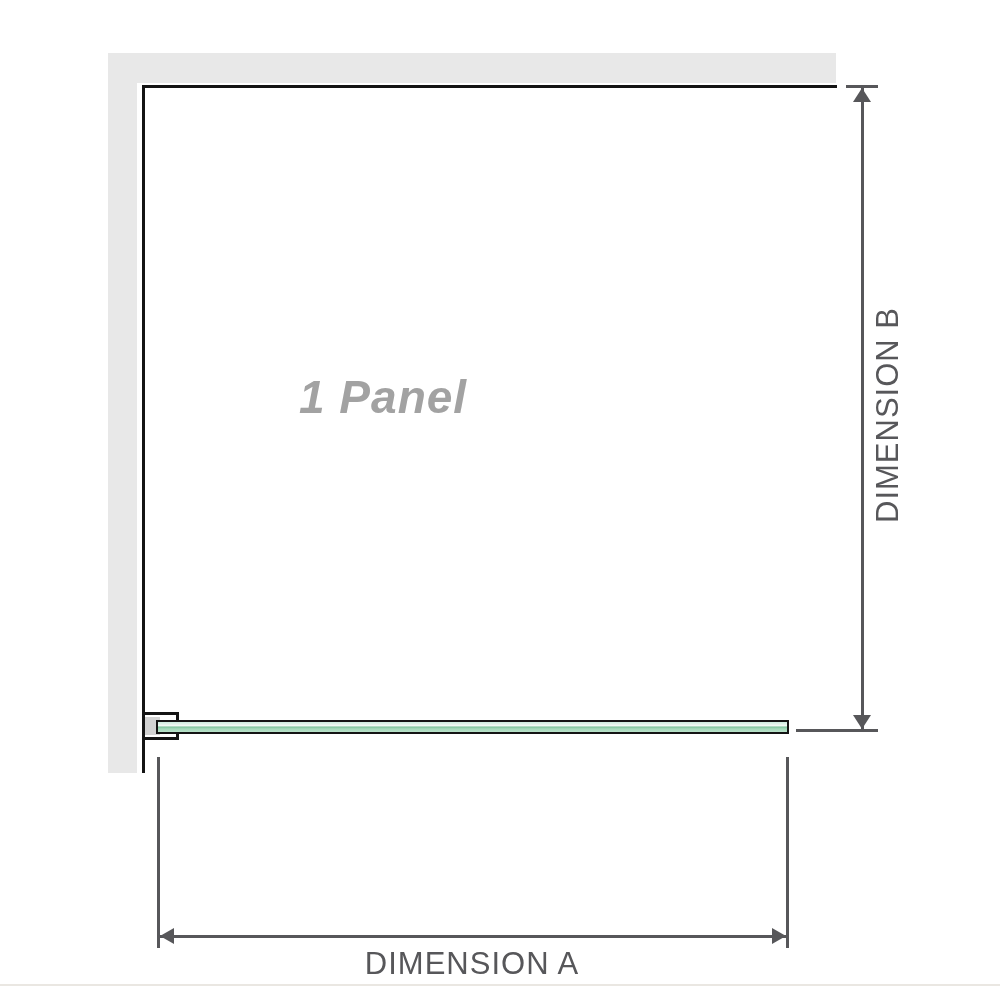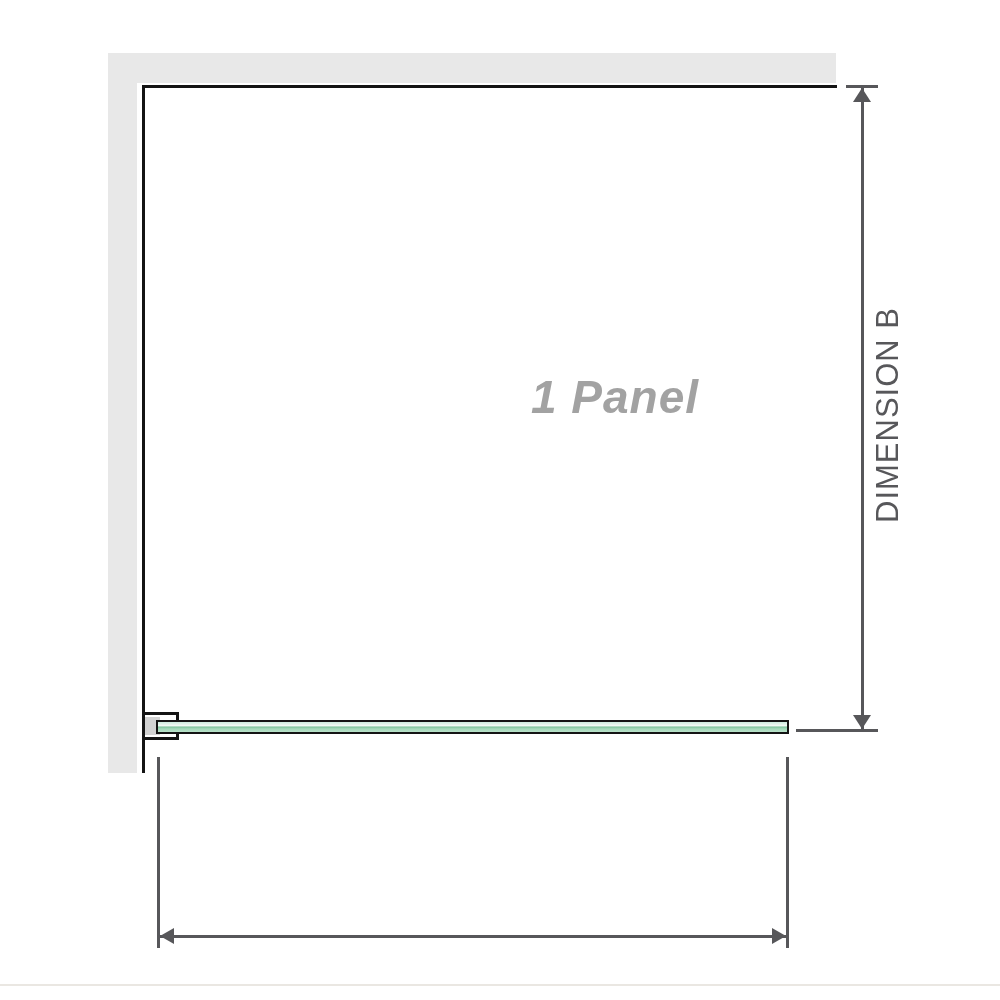--- a/index.html
+++ b/index.html
@@ -33,21 +33,21 @@
     background: var(--outline-black, #141414);
   }
   .panel-left-edge {
     left: 142px; top: 85px; width: 3px; height: 688px;
     background: var(--outline-black, #141414);
   }
 
   
   .panel-area-label {
     left: 299px; top: 370px; width: 400px;
-    text-align: right;
+    text-align: left;
     font-size: 46px;
     font-style: italic;
     font-weight: bold;
     color: var(--label-gray, #a2a2a2);
     letter-spacing: 1px;
   }
 
   
   .wall-bracket {
     left: 142px; top: 712px; width: 37px; height: 28px;
@@ -157,16 +157,17 @@
   <div class="abs dim-line dim-b-line"></div>
   <div class="abs tri tri-up"></div>
   <div class="abs tri tri-down"></div>
   <div class="abs dim-label dim-b-label">DIMENSION B</div>
 
   <div class="abs dim-line dim-a-ext-left"></div>
   <div class="abs dim-line dim-a-ext-right"></div>
   <div class="abs dim-line dim-a-line"></div>
   <div class="abs tri tri-left"></div>
   <div class="abs tri tri-right"></div>
+  <div class="abs dim-label dim-a-label">DIMENSION A</div>
 
   <div class="abs page-baseline"></div>
 
 </div>
 
 </body></html>

